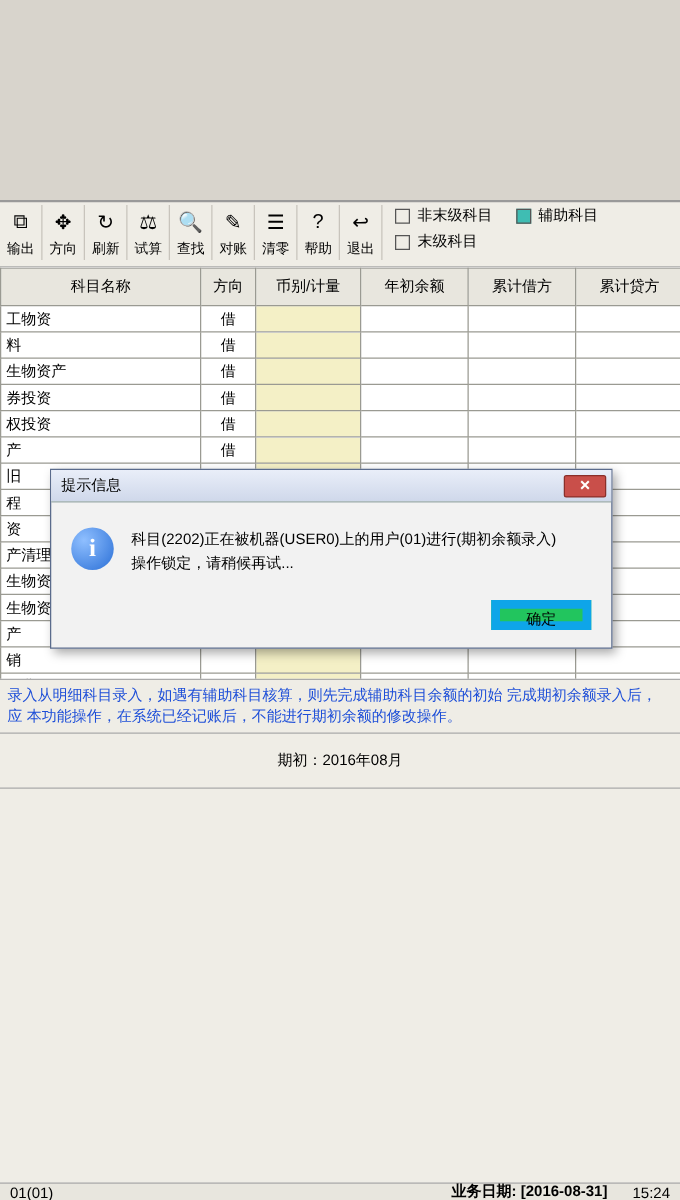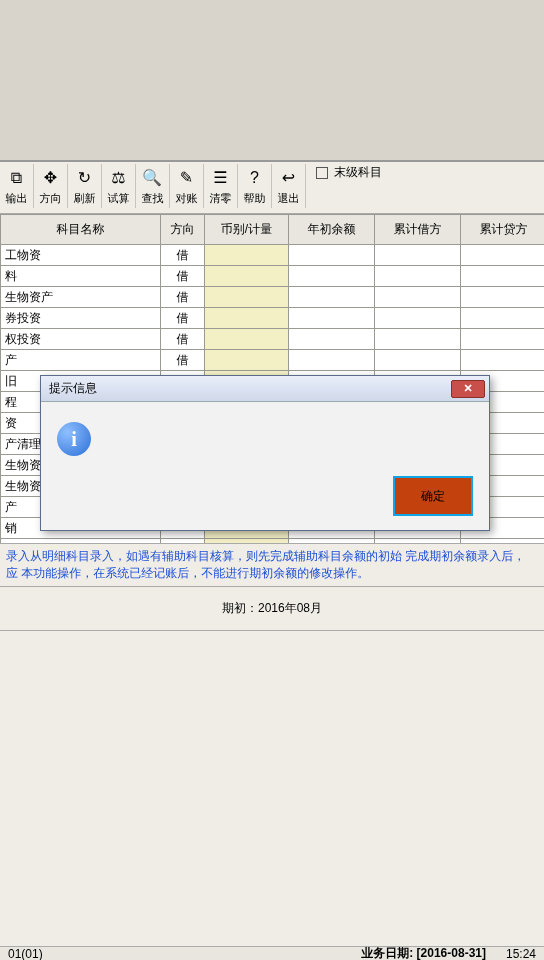--- a/index.html
+++ b/index.html
@@ -160,23 +160,23 @@
     display:flex; align-items:center; justify-content:center;
     font-size:20px;
     flex-shrink:0;
   }
   .dlg-msg { font-size:12px; line-height:1.6; }
   .dlg-btns {
     display:flex; justify-content:flex-end;
     padding: 8px 16px 14px;
   }
   .dlg-ok {
-    min-width: 80px; height:40px;
-    background:#c2410c;
-    border:2px solid #0ea5e9;
+    min-width: 80px; height:24px;
+    background:#22c55e;
+    border:7px solid #0ea5e9;
     font-size:12px;
     cursor:pointer;
   }
 </style>
 </head>
 <body>
 
 <div class="app">
 
   <div class="toolbar">
@@ -210,20 +210,21 @@
       </div>
     <div class="tbtn">
         <div class="ic">?</div>
         <span class="lbl">帮助</span>
       </div>
     <div class="tbtn">
         <div class="ic">↩</div>
         <span class="lbl">退出</span>
       </div>
     <div class="legend">
+      <div class="row"><span class="sq"></span><span>非末级科目</span>&nbsp;&nbsp;<span class="sq teal"></span><span>辅助科目</span></div>
       <div class="row">
           <span class="sq"></span>
           <span>末级科目</span>
         </div>
     </div>
   </div>
 
   <div class="grid">
     <table>
       <colgroup>
@@ -386,17 +387,19 @@
 
 <div class="dialog">
   <div class="dlg-title">
     <span class="t">提示信息</span>
     <div class="dlg-close">
         <span>✕</span>
       </div>
   </div>
   <div class="dlg-body">
     <div class="dlg-icon">i</div>
+    <div class="dlg-msg" style="white-space:pre-line">科目(2202)正在被机器(USER0)上的用户(01)进行(期初余额录入)
+操作锁定，请稍候再试...</div>
   </div>
   <div class="dlg-btns">
     <button class="dlg-ok">确定</button>
   </div>
 </div>
 
 </body></html>

